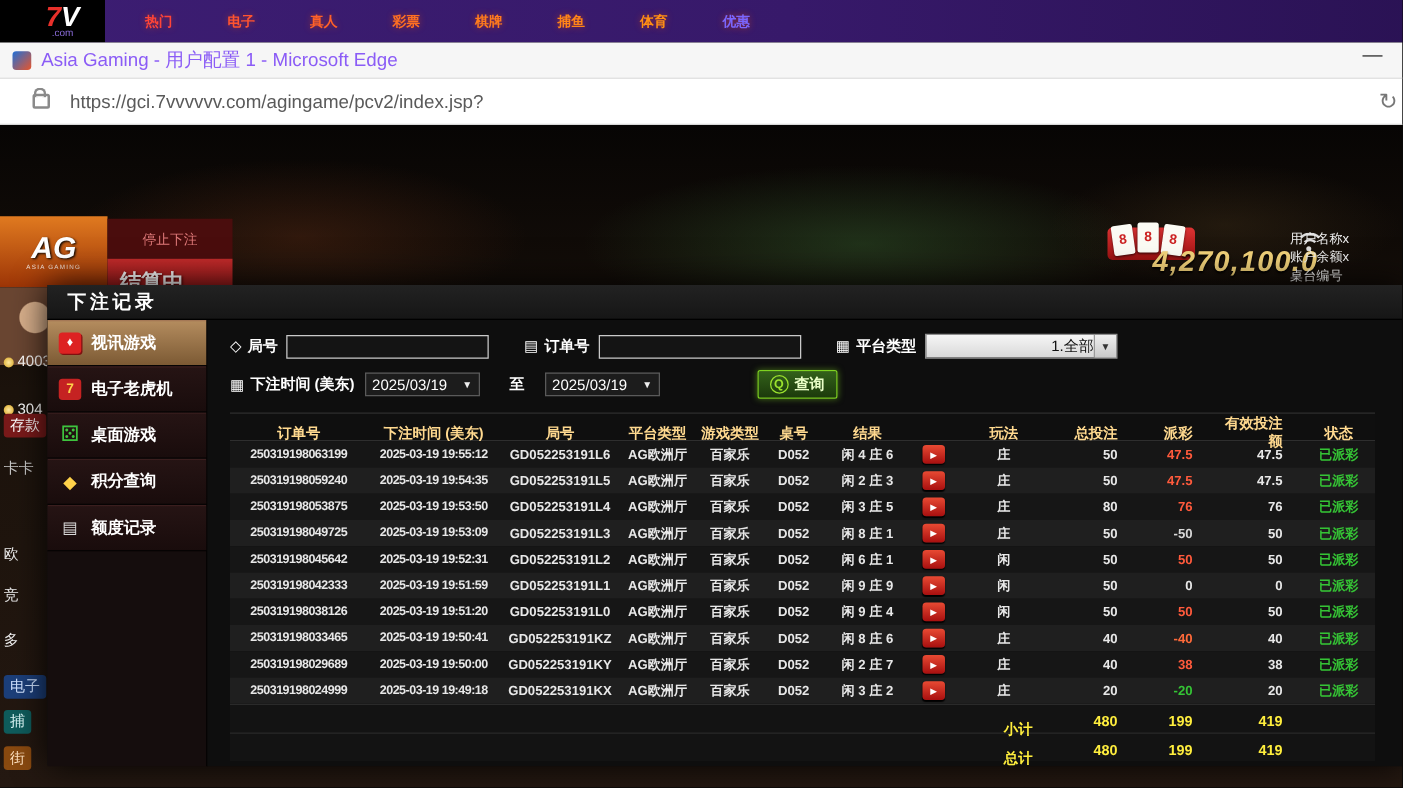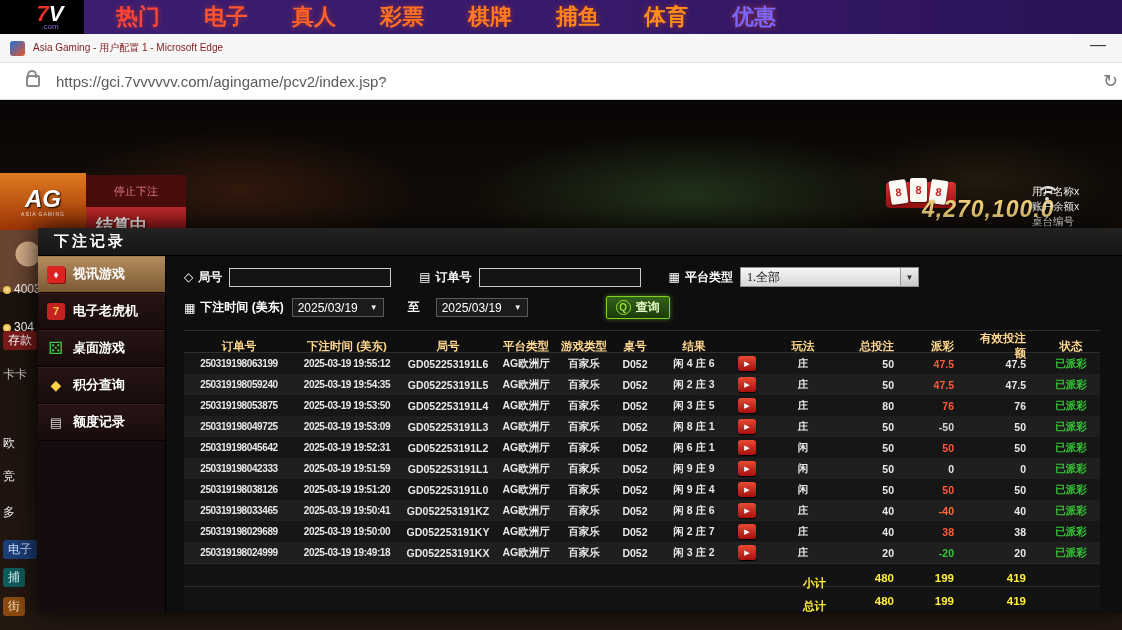--- a/index.html
+++ b/index.html
@@ -7,27 +7,27 @@
        font-family:"Liberation Sans","DejaVu Sans",sans-serif;}
 
   
   .topnav{position:absolute;top:0;left:16px;width:1122px;height:34px;
     background:linear-gradient(90deg,#3c1d72 0%,#37196a 55%,#2a1254 100%);display:flex;align-items:center;}
   .logo{width:68px;height:34px;background:#000;display:flex;flex-direction:column;align-items:center;justify-content:center;line-height:1;}
   .logo .l1{font-style:italic;font-weight:bold;font-size:22px;}
   .logo .seven{color:#e8302a;} .logo .vee{color:#fff;}
   .logo .com{color:#8a6cd9;font-size:8px;margin-top:-2px;}
   .navitems{display:flex;gap:44px;margin-left:32px;}
-  .nav-item{font-size:22px;font-weight:bold;text-shadow:0 0 6px rgba(255,80,0,.45);cursor:pointer;white-space:nowrap;}
+  .nav-item{font-size:11px;font-weight:bold;text-shadow:0 0 6px rgba(255,80,0,.45);cursor:pointer;white-space:nowrap;}
 
   
   .titlebar{position:absolute;top:34px;left:0;width:1122px;height:29px;background:#f6f6f6;
     border-bottom:1px solid #e3e3e3;display:flex;align-items:center;padding:0 10px;box-sizing:border-box;}
   .favicon{width:15px;height:15px;border-radius:3px;background:linear-gradient(135deg,#1e6fd9 0%,#e8552a 100%);margin-right:8px;}
-  .wintitle{font-size:10px;color:#7f1d1d;}
+  .wintitle{font-size:15px;color:#8b5cf6;}
   .minbtn{position:absolute;right:16px;top:2px;font-size:16px;color:#333;cursor:pointer;}
 
   
   .urlbar{position:absolute;top:63px;left:0;width:1122px;height:37px;background:#fff;
     border-bottom:1px solid #d8d8d8;display:flex;align-items:center;box-sizing:border-box;}
   .lock{width:10px;height:8px;border:2px solid #8a8a8a;border-radius:2px;position:relative;margin:0 16px 0 26px;}
   .lock::before{content:"";position:absolute;width:6px;height:6px;border:2px solid #8a8a8a;border-bottom:none;
     border-radius:5px 5px 0 0;top:-7px;left:-1px;}
   .url{font-size:15px;color:#5a5a5a;}
   .refresh{position:absolute;right:4px;font-size:18px;color:#777;cursor:pointer;}
@@ -95,22 +95,22 @@
   .ic-dice{color:#3ec43e;font-size:17px;}
   .ic-diamond{color:#ffd24a;font-size:14px;}
   .ic-record{color:#d8d8d8;font-size:13px;}
 
   .content{flex:1;background:#0e0e0e;padding:11px 0 0 18px;box-sizing:border-box;position:relative;}
   .frow{display:flex;align-items:center;font-size:12px;color:#fff;}
   .frow2{margin-top:9px;}
   .flabel{display:flex;align-items:center;gap:5px;font-weight:bold;white-space:nowrap;}
   .fglyph{font-size:12px;color:#fff;}
   .tinput{width:152px;height:17px;background:#141414;border:1px solid #c9c9c9;color:#fff;font-size:12px;padding:0 4px;margin-left:7px;}
-  .sel-plat{width:179px;height:20px;margin-left:7px;background:linear-gradient(#f6f6f6,#d8d8d8);border:1px solid #8f8f8f;
-    color:#111;display:flex;align-items:center;justify-content:space-between;cursor:pointer;box-sizing:border-box;font-family:Liberation Serif, serif;}
+  .sel-plat{width:154px;height:20px;margin-left:7px;background:linear-gradient(#f6f6f6,#d8d8d8);border:1px solid #8f8f8f;
+    color:#111;display:flex;align-items:center;justify-content:flex-end;cursor:pointer;box-sizing:border-box;}
   .sel-plat .sval{padding-left:6px;font-size:12px;}
   .sel-plat .sarrow{width:17px;height:100%;background:linear-gradient(#efefef,#c9c9c9);border-left:1px solid #9a9a9a;
     display:flex;align-items:center;justify-content:center;font-size:8px;color:#333;}
   .sel-date{width:92px;height:19px;margin-left:8px;background:#1c1c1c;border:1px solid #5a5a5a;color:#fff;
     display:flex;align-items:center;justify-content:space-between;padding:0 5px;font-size:12px;cursor:pointer;box-sizing:border-box;}
   .sel-date .sarrow{font-size:8px;color:#eee;}
   .to-label{margin:0 16px 0 24px;font-weight:bold;}
   .querybtn{margin-left:78px;height:21px;padding:0 9px;border:1px solid #7ed321;border-radius:2px;
     background:linear-gradient(#33611a,#1c3a0c);display:flex;align-items:center;gap:5px;cursor:pointer;
     font-size:12px;font-weight:bold;color:#eaffc8;box-shadow:0 0 5px rgba(126,211,33,.5);}

